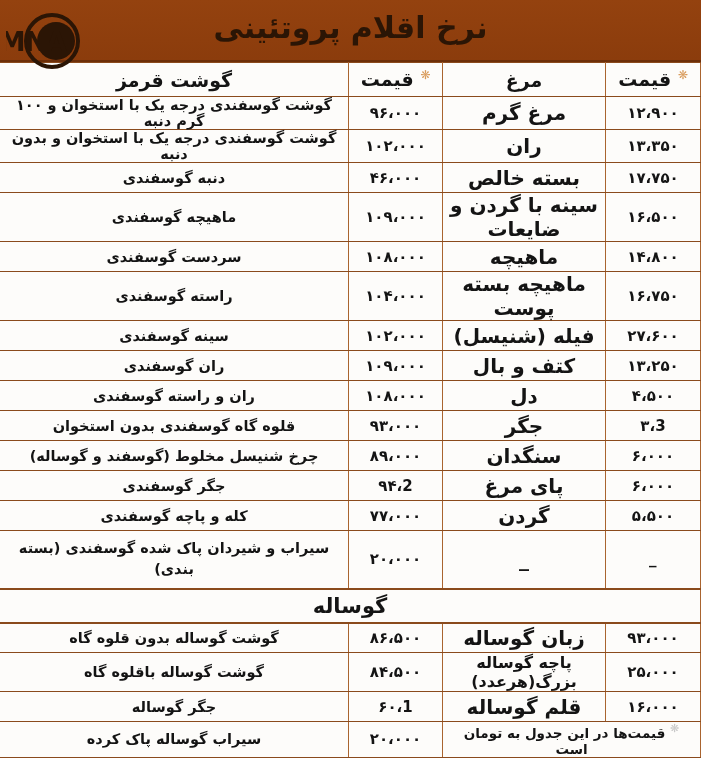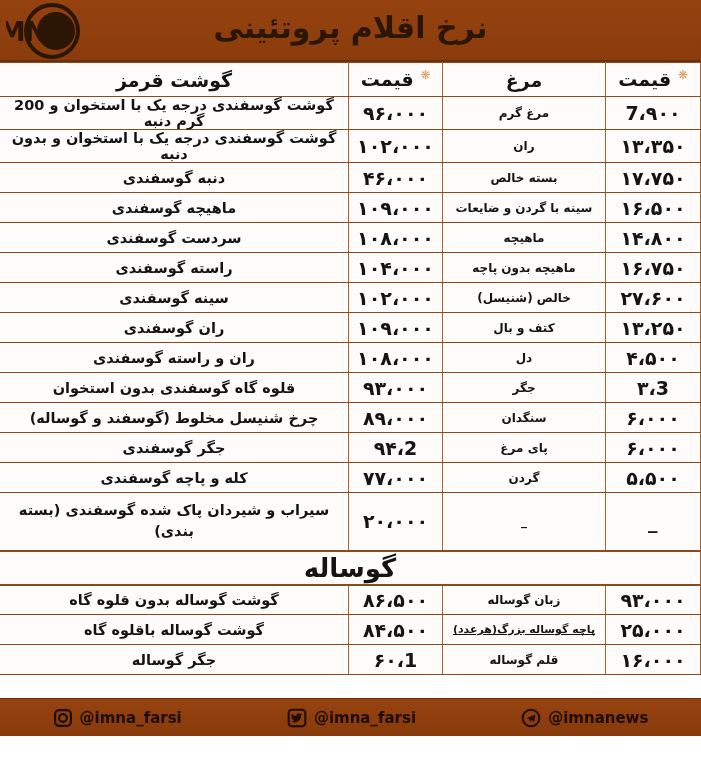--- a/index.html
+++ b/index.html
@@ -32,21 +32,21 @@
     font-weight: bold;
     color: #2b1505;
     letter-spacing: 0px;
     line-height: 1;
     padding-bottom: 4px;
     font-family: "DejaVu Sans", "Liberation Sans", sans-serif;
   }
   .logo {
     position: absolute;
     left: 6px;
-    top: 2px;
+    top: 12px;
     width: 112px;
     height: 58px;
     display: flex;
     align-items: center;
     justify-content: flex-start;
   }
   .logo svg { display: block; }
 
   
   .table-wrap {
@@ -81,29 +81,29 @@
     height: 34px;
     font-size: 19px;
     font-weight: bold;
     border-top: 2px solid #8a4a1c;
     border-bottom: 2px solid #8a4a1c;
     margin-left: 20px;
   }
   thead th .star { color: #d89a5a; font-size: 12px; vertical-align: super; }
 
   tbody td { height: 30px; font-size: 15px; }
-  td.price { font-size: 19px; letter-spacing: 0.3px; }
+  td.price { font-size: 15px; letter-spacing: 0.3px; }
   td.item-meat { font-size: 14.5px; }
-  td.item-chicken { font-size: 12px; }
-  td.small { font-size: 11px; text-decoration: underline; }
+  td.item-chicken { font-size: 20px; }
+  td.small { font-size: 16px; }
   td.tall { height: 58px; line-height: 1.5; }
 
   tr.section-row td {
     height: 34px;
-    font-size: 26px;
+    font-size: 21px;
     font-weight: bold;
     border-top: 2px solid #8a4a1c;
     border-bottom: 2px solid #8a4a1c;
   }
   tr.note-row td { height: 30px; }
   td.note {
     font-size: 13.5px;
     font-weight: bold;
   }
   td.note .star { color: #c8c8c8; font-size: 11px; vertical-align: super; }
@@ -157,24 +157,24 @@
   <thead>
     <tr>
       <th><span class="star">❋</span> <span>قیمت</span></th>
       <th>مرغ</th>
       <th><span class="star">❋</span> <span>قیمت</span></th>
       <th>گوشت قرمز</th>
     </tr>
   </thead>
   <tbody id="tbody-main">
         <tr>
-          <td class="price">7،۹۰۰</td>
+          <td class="price">۱۲،۹۰۰</td>
           <td class="item-chicken">مرغ گرم</td>
           <td class="price">۹۶،۰۰۰</td>
-          <td class="item-meat">گوشت گوسفندی درجه یک با استخوان و 200 گرم دنبه</td>
+          <td class="item-meat">گوشت گوسفندی درجه یک با استخوان و ۱۰۰ گرم دنبه</td>
         </tr>
         <tr>
           <td class="price">۱۳،۳۵۰</td>
           <td class="item-chicken">ران</td>
           <td class="price">۱۰۲،۰۰۰</td>
           <td class="item-meat">گوشت گوسفندی درجه یک با استخوان و بدون دنبه</td>
         </tr>
         <tr>
           <td class="price">۱۷،۷۵۰</td>
           <td class="item-chicken">بسته خالص</td>
@@ -188,27 +188,27 @@
           <td class="item-meat">ماهیچه گوسفندی</td>
         </tr>
         <tr>
           <td class="price">۱۴،۸۰۰</td>
           <td class="item-chicken">ماهیچه</td>
           <td class="price">۱۰۸،۰۰۰</td>
           <td class="item-meat">سردست گوسفندی</td>
         </tr>
         <tr>
           <td class="price">۱۶،۷۵۰</td>
-          <td class="item-chicken">ماهیچه بدون پاچه</td>
+          <td class="item-chicken">ماهیچه بسته پوست</td>
           <td class="price">۱۰۴،۰۰۰</td>
           <td class="item-meat">راسته گوسفندی</td>
         </tr>
         <tr>
           <td class="price">۲۷،۶۰۰</td>
-          <td class="item-chicken">خالص (شنیسل)</td>
+          <td class="item-chicken">فیله (شنیسل)</td>
           <td class="price">۱۰۲،۰۰۰</td>
           <td class="item-meat">سینه گوسفندی</td>
         </tr>
         <tr>
           <td class="price">۱۳،۲۵۰</td>
           <td class="item-chicken">کتف و بال</td>
           <td class="price">۱۰۹،۰۰۰</td>
           <td class="item-meat">ران گوسفندی</td>
         </tr>
         <tr>
@@ -260,20 +260,25 @@
           <td class="price">۲۵،۰۰۰</td>
           <td class="item-chicken small">پاچه گوساله بزرگ(هرعدد)</td>
           <td class="price">۸۴،۵۰۰</td>
           <td class="item-meat">گوشت گوساله باقلوه گاه</td>
         </tr>
         <tr>
           <td class="price">۱۶،۰۰۰</td>
           <td class="item-chicken">قلم گوساله</td>
           <td class="price">۶۰،1</td>
           <td class="item-meat">جگر گوساله</td>
+        </tr>
+        <tr class="note-row">
+          <td class="note" colspan="2"><span class="star">❋</span> قیمت‌ها در این جدول به تومان است</td>
+          <td class="price">۲۰،۰۰۰</td>
+          <td class="item-meat">سیراب گوساله پاک کرده</td>
         </tr>
       </tbody>
 </table>
 </div>
 
 <div class="gap"></div>
 
 <div class="footer">
   <div class="social">
     <svg width="20" height="20" viewBox="0 0 24 24">

